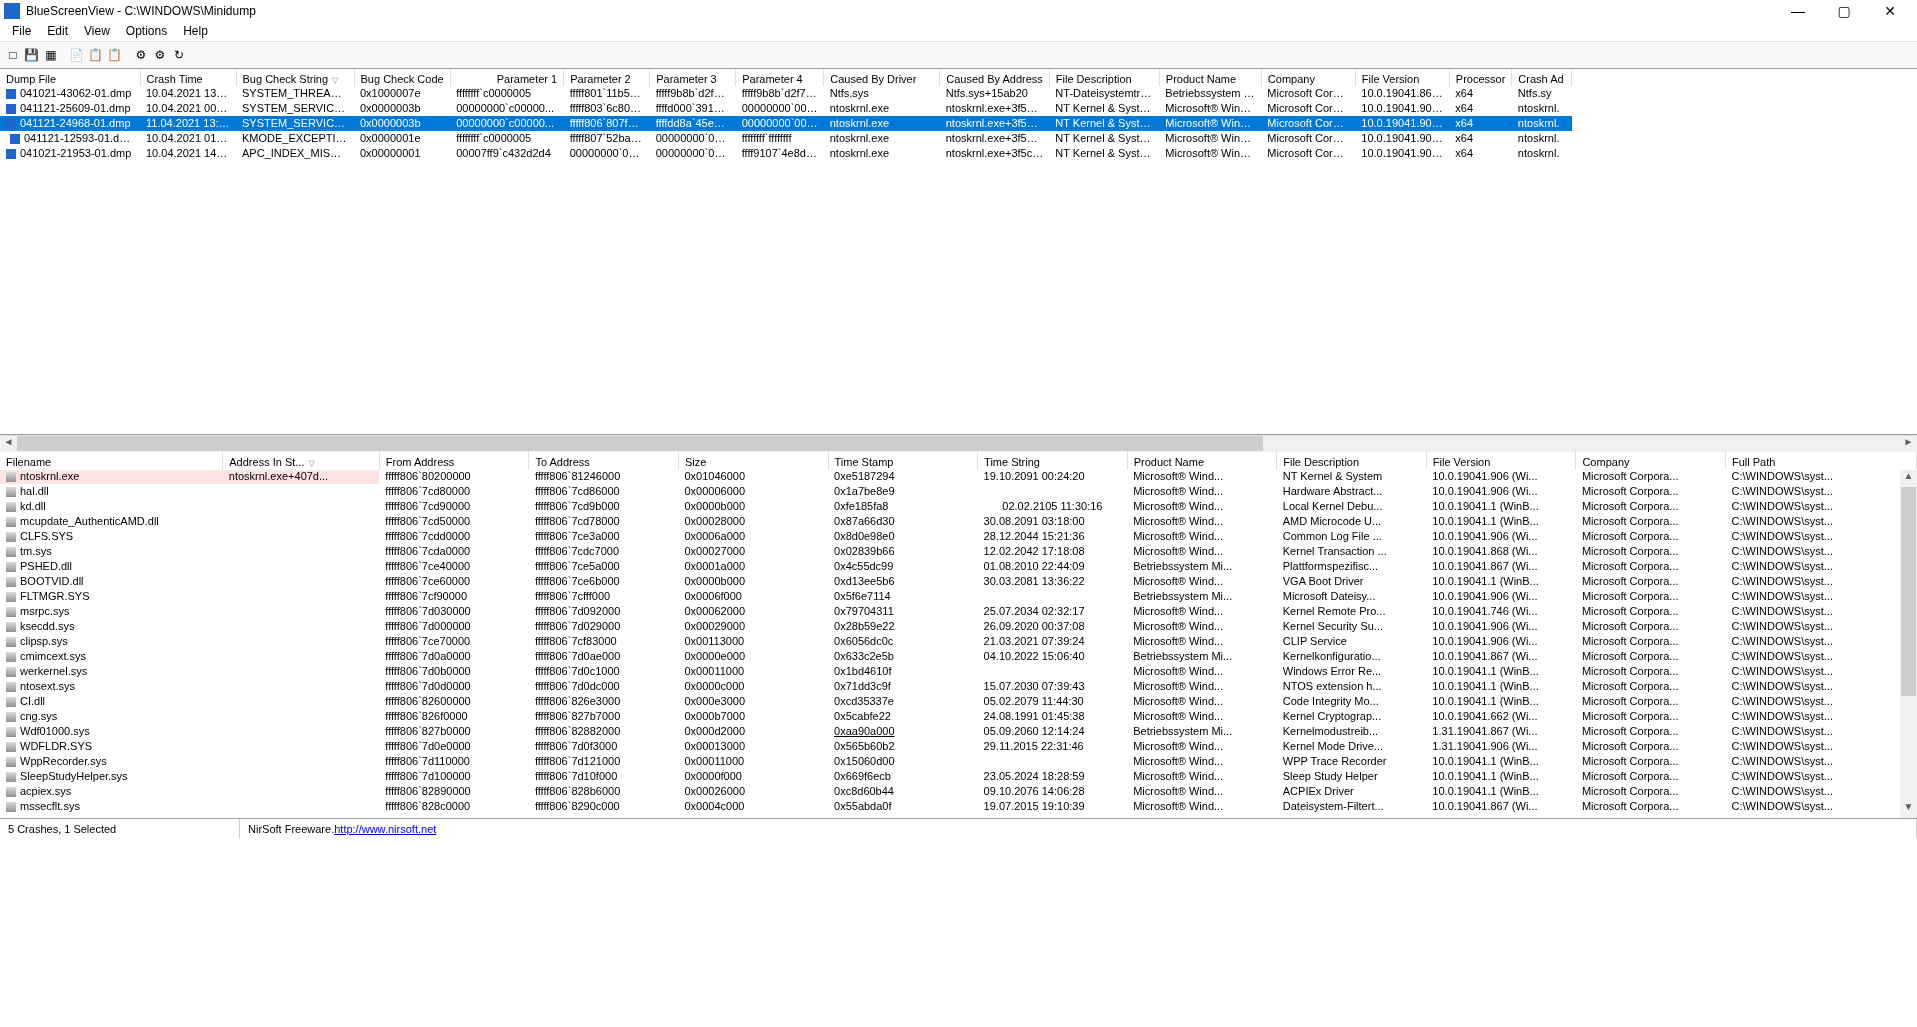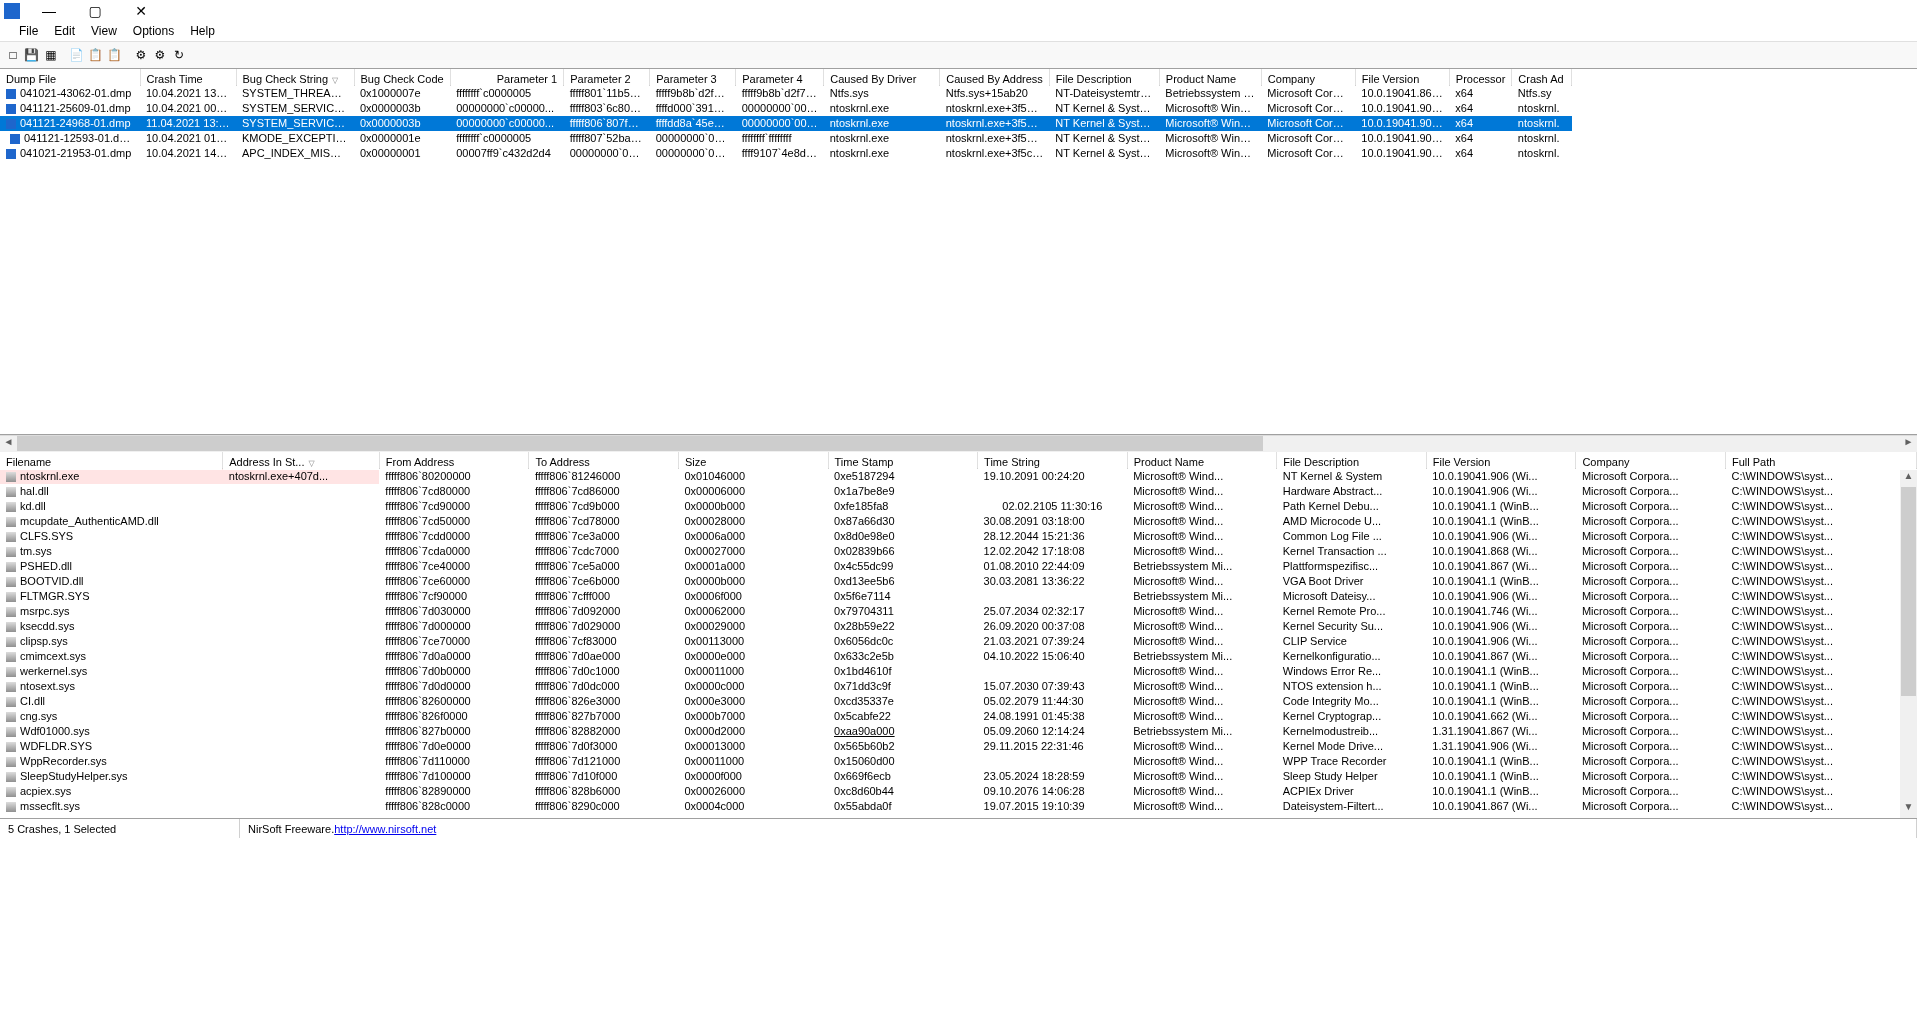--- a/index.html
+++ b/index.html
@@ -2,21 +2,21 @@
 <html><head>
 <meta charset="utf-8">
 <style>
 * { margin:0; padding:0; box-sizing:border-box; font-family:"Segoe UI",Tahoma,sans-serif; font-size:11px; }
 body { background:#fff; color:#000; overflow:hidden; }
 .titlebar { height:22px; background:#fff; display:flex; align-items:center; padding:0 4px; }
 .titlebar .icon { width:16px; height:16px; background:#1e66cc; margin-right:6px; display:inline-block; }
 .titlebar .title { flex:1; font-size:12px; }
 .titlebar .winbtns { display:flex; }
 .titlebar .winbtns div { width:46px; height:22px; display:flex; align-items:center; justify-content:center; font-size:14px; font-family:sans-serif; }
-.menubar { height:19px; display:flex; padding:0 11px; background:#fff; }
+.menubar { height:19px; display:flex; padding:0 4px; background:#fff; }
 .menubar div { padding:2px 8px; font-size:12px; }
 .toolbar { height:28px; border-top:1px solid #e0e0e0; border-bottom:1px solid #a0a0a0; display:flex; align-items:center; padding:0 4px; gap:1px; background:#f8f8f8; }
 .toolbar .tbtn { width:18px; height:18px; display:flex; align-items:center; justify-content:center; font-size:12px; border:1px solid transparent; }
 .toolbar .sep { width:6px; }
 .pane { overflow:auto; position:relative; }
 #top-pane { height:366px; border-bottom:1px solid #a0a0a0; }
 #bot-pane { height:366px; }
 table { border-collapse:collapse; width:max-content; }
 th { background:#fff; border-right:1px solid #e0e0e0; border-bottom:1px solid #d0d0d0; text-align:left; font-weight:normal; padding:2px 6px; position:sticky; top:2px; white-space:nowrap; user-select:none; }
 th .sort { font-size:8px; color:#888; margin-left:4px; }
@@ -36,20 +36,21 @@
 .vscroll { position:absolute; right:0; top:18px; bottom:0; width:17px; background:#f0f0f0; display:flex; flex-direction:column; }
 .vscroll .vbtn { height:17px; text-align:center; font-size:10px; color:#606060; }
 .vscroll .vthumb { flex:0 0 60%; background:#cdcdcd; margin:0 1px; }
 .vscroll .vspace { flex:1; }
 </style>
 </head>
 <body>
 
 <div class="titlebar">
   <span class="icon"></span>
+  <span class="title">BlueScreenView - C:\WINDOWS\Minidump</span>
   <div class="winbtns">
     <div>—</div>
     <div>▢</div>
     <div>✕</div>
   </div>
 </div>
 
 <div class="menubar" id="menubar">
     <div>File</div>
     <div>Edit</div>
@@ -243,21 +244,21 @@
         </tr>
         <tr class="row">
           <td class="modcell" style="max-width: 140px;">kd.dll</td>
           <td style="max-width: 94px;"></td>
           <td style="max-width: 94px;">fffff806`7cd90000</td>
           <td style="max-width: 94px;">fffff806`7cd9b000</td>
           <td style="max-width: 94px;">0x0000b000</td>
           <td style="max-width: 94px;">0xfe185fa8</td>
           <td style="max-width: 94px; text-align: center;">02.02.2105 11:30:16</td>
           <td style="max-width: 94px;">Microsoft® Wind...</td>
-          <td style="max-width: 94px;">Path Kernel Debu...</td>
+          <td style="max-width: 94px;">Local Kernel Debu...</td>
           <td style="max-width: 94px;">10.0.19041.1 (WinB...</td>
           <td style="max-width: 94px;">Microsoft Corpora...</td>
           <td style="max-width: 120px;">C:\WINDOWS\syst...</td>
         </tr>
         <tr class="row">
           <td class="modcell" style="max-width: 140px;">mcupdate_AuthenticAMD.dll</td>
           <td style="max-width: 94px;"></td>
           <td style="max-width: 94px;">fffff806`7cd50000</td>
           <td style="max-width: 94px;">fffff806`7cd78000</td>
           <td style="max-width: 94px;">0x00028000</td>

